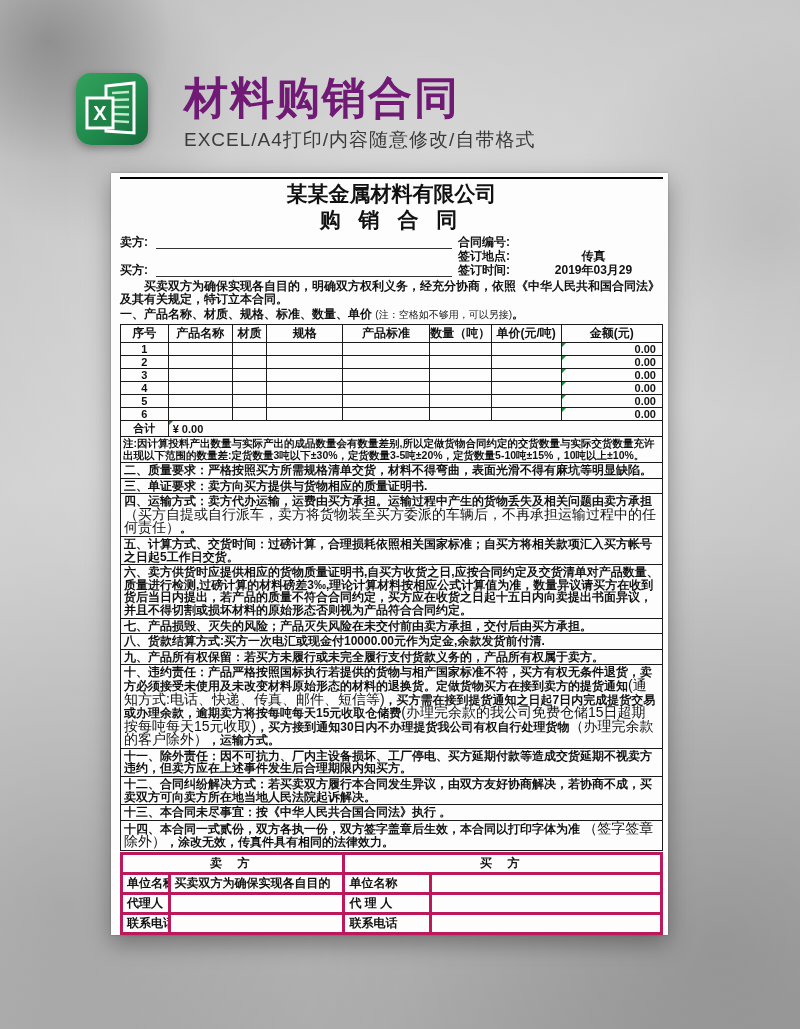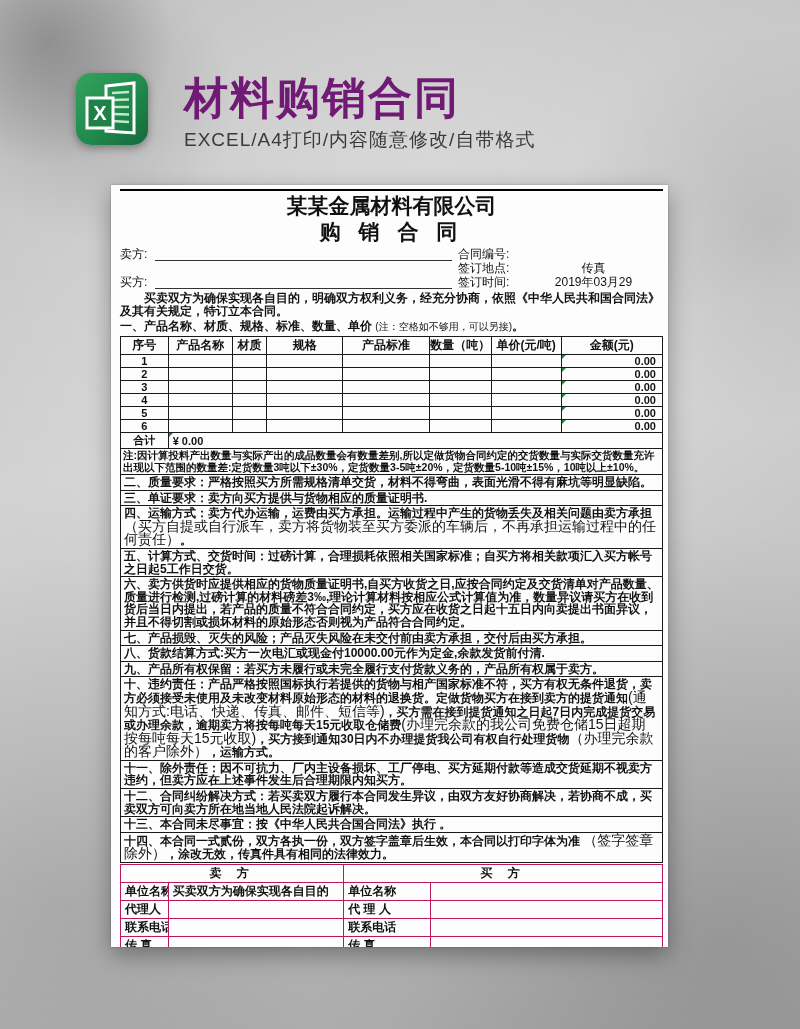--- a/index.html
+++ b/index.html
@@ -16,28 +16,28 @@
       linear-gradient(165deg,#bdbdbd 0%,#d2d2d2 40%,#c6c6c6 62%,#a8a8a8 100%);
   }
   .promo{position:absolute;left:76px;top:73px;display:flex;align-items:flex-start;}
   .xl-icon{width:72px;height:72px;border-radius:15px;flex:0 0 auto;
     background:linear-gradient(135deg,#34a35d 0%,#1f8a4c 55%,#14693a 100%);
     box-shadow:0 3px 8px rgba(0,0,0,.35);position:relative;}
   .promo-text{margin-left:36px;}
   .promo-title{font-size:44px;font-weight:bold;color:#701a75;line-height:50px;letter-spacing:2px;}
   .promo-sub{font-size:19px;color:#3a3a3a;margin-top:4px;letter-spacing:1px;}
 
-  .paper{position:absolute;left:111px;top:185px;width:557px;height:762px;
+  .paper{position:absolute;left:111px;top:173px;width:557px;height:762px;
     background:#fdfdfd;box-shadow:0 8px 22px rgba(0,0,0,.35),0 0 2px rgba(0,0,0,.25);
     padding:4px 5px 0 9px;box-sizing:border-box;overflow:hidden;color:#111;}
   .top-rule{border-top:2px solid #000;height:0;}
   .company{font-size:21px;font-weight:bold;text-align:center;line-height:26px;margin-top:2px;}
   .doc-title{font-size:21px;font-weight:bold;text-align:center;line-height:26px;letter-spacing:6px;}
 
-  .head-grid{margin-top:2px;font-size:12px;font-weight:normal;}
+  .head-grid{margin-top:2px;font-size:12px;font-weight:bold;}
   .hrow{display:flex;height:14px;align-items:flex-end;}
   .hleft{width:338px;display:flex;align-items:flex-end;}
   .hleft .lbl{flex:0 0 auto;padding-right:8px;line-height:13px;}
   .fill-line{flex:1 1 auto;border-bottom:1px solid #333;height:12px;margin-right:6px;}
   .hright{width:205px;display:flex;align-items:flex-end;}
   .hright .lbl{width:66px;line-height:13px;}
   .hright .val{flex:1;text-align:center;line-height:13px;}
 
   .intro{font-size:12px;line-height:13px;margin:3px 0 0 0;text-indent:2em;font-weight:600;}
   .sec1{font-size:12px;line-height:14px;font-weight:bold;margin-top:1px;}
@@ -55,21 +55,21 @@
   .products .total-lbl{font-weight:bold;height:13px;}
 
   .notebox{width:543px;box-sizing:border-box;border:1px solid #1a1a1a;border-top:none;
     font-size:10.5px;font-weight:bold;line-height:11.5px;padding:1px 2px;}
   .terms{width:543px;box-sizing:border-box;border:1px solid #1a1a1a;border-top:none;}
   .term{font-size:12px;line-height:12.6px;font-weight:600;padding:1px 3px;border-top:1px solid #1a1a1a;}
   .term:first-child{border-top:none;}
   .term .sm{font-size:14px;font-weight:400;}
 
   .parties{margin-top:1px;}
-  .parties th,.parties td{border:1px solid #be185d;font-size:12px;padding:0 0 0 4px;height:16px;
+  .parties th,.parties td{border:3px solid #be185d;font-size:12px;padding:0 0 0 4px;height:16px;
     overflow:hidden;white-space:nowrap;}
   .parties th{font-weight:bold;text-align:center;letter-spacing:6px;padding:0;}
   .parties td.plbl{font-weight:bold;}
   .parties td.pval{font-weight:bold;}
 </style>
 </head>
 <body>
 
 <div class="promo">
   <div class="xl-icon">

